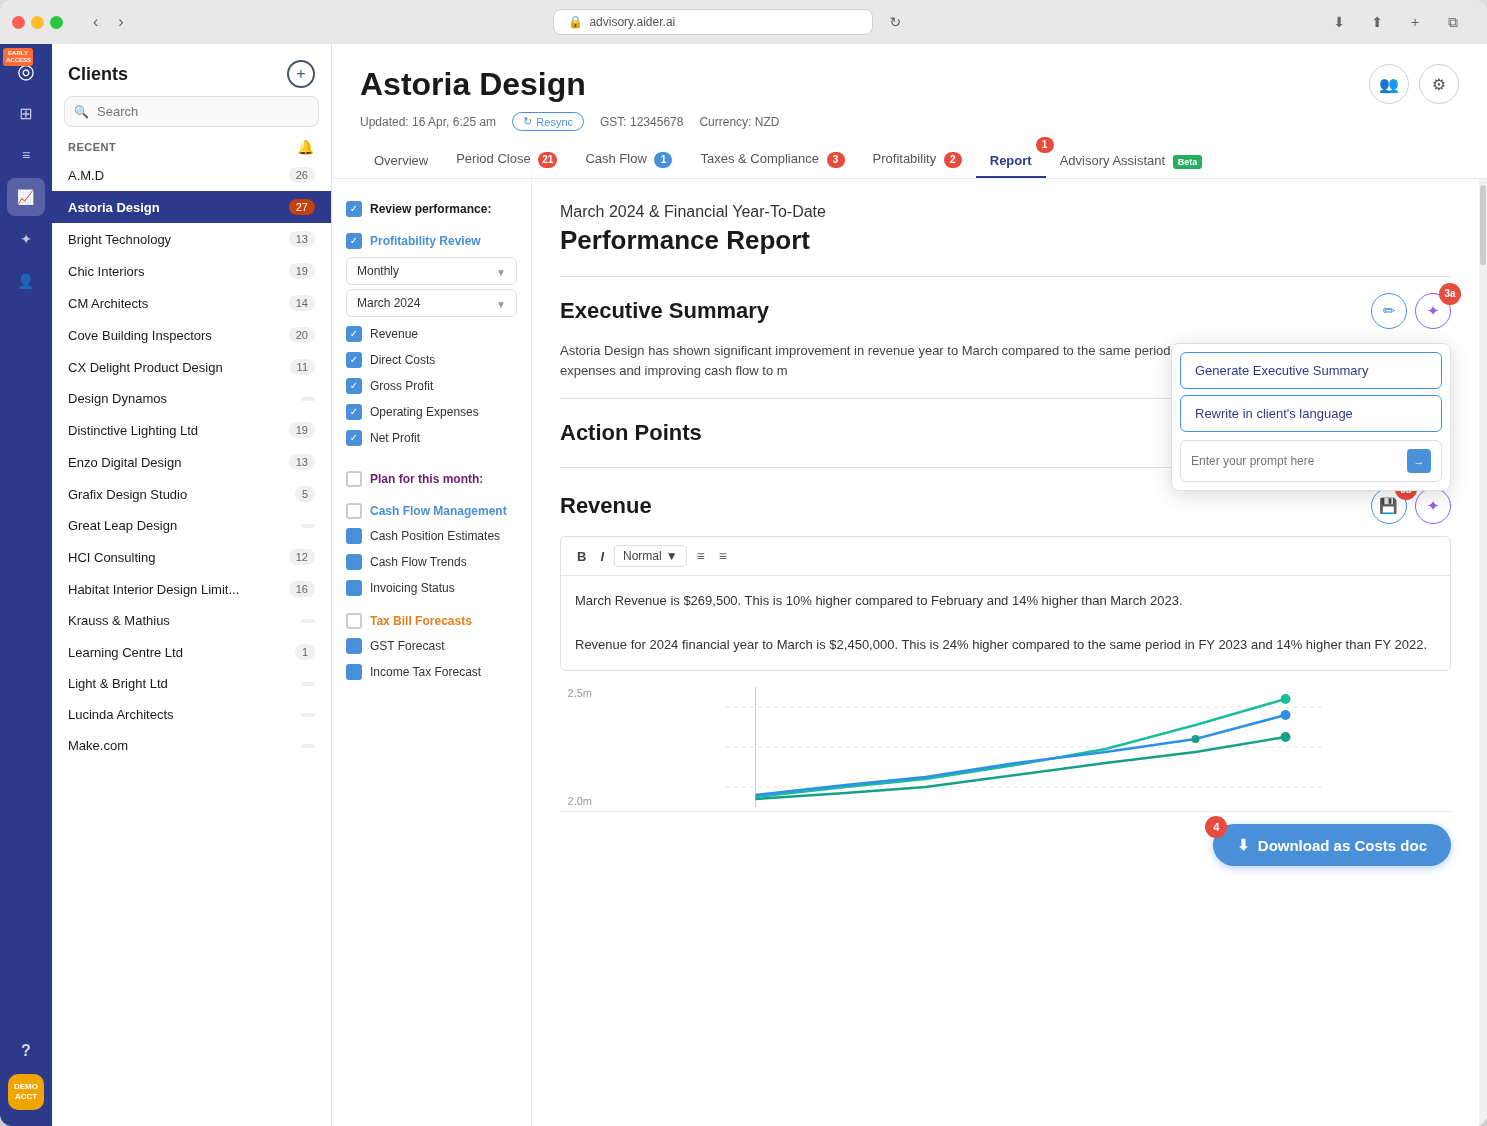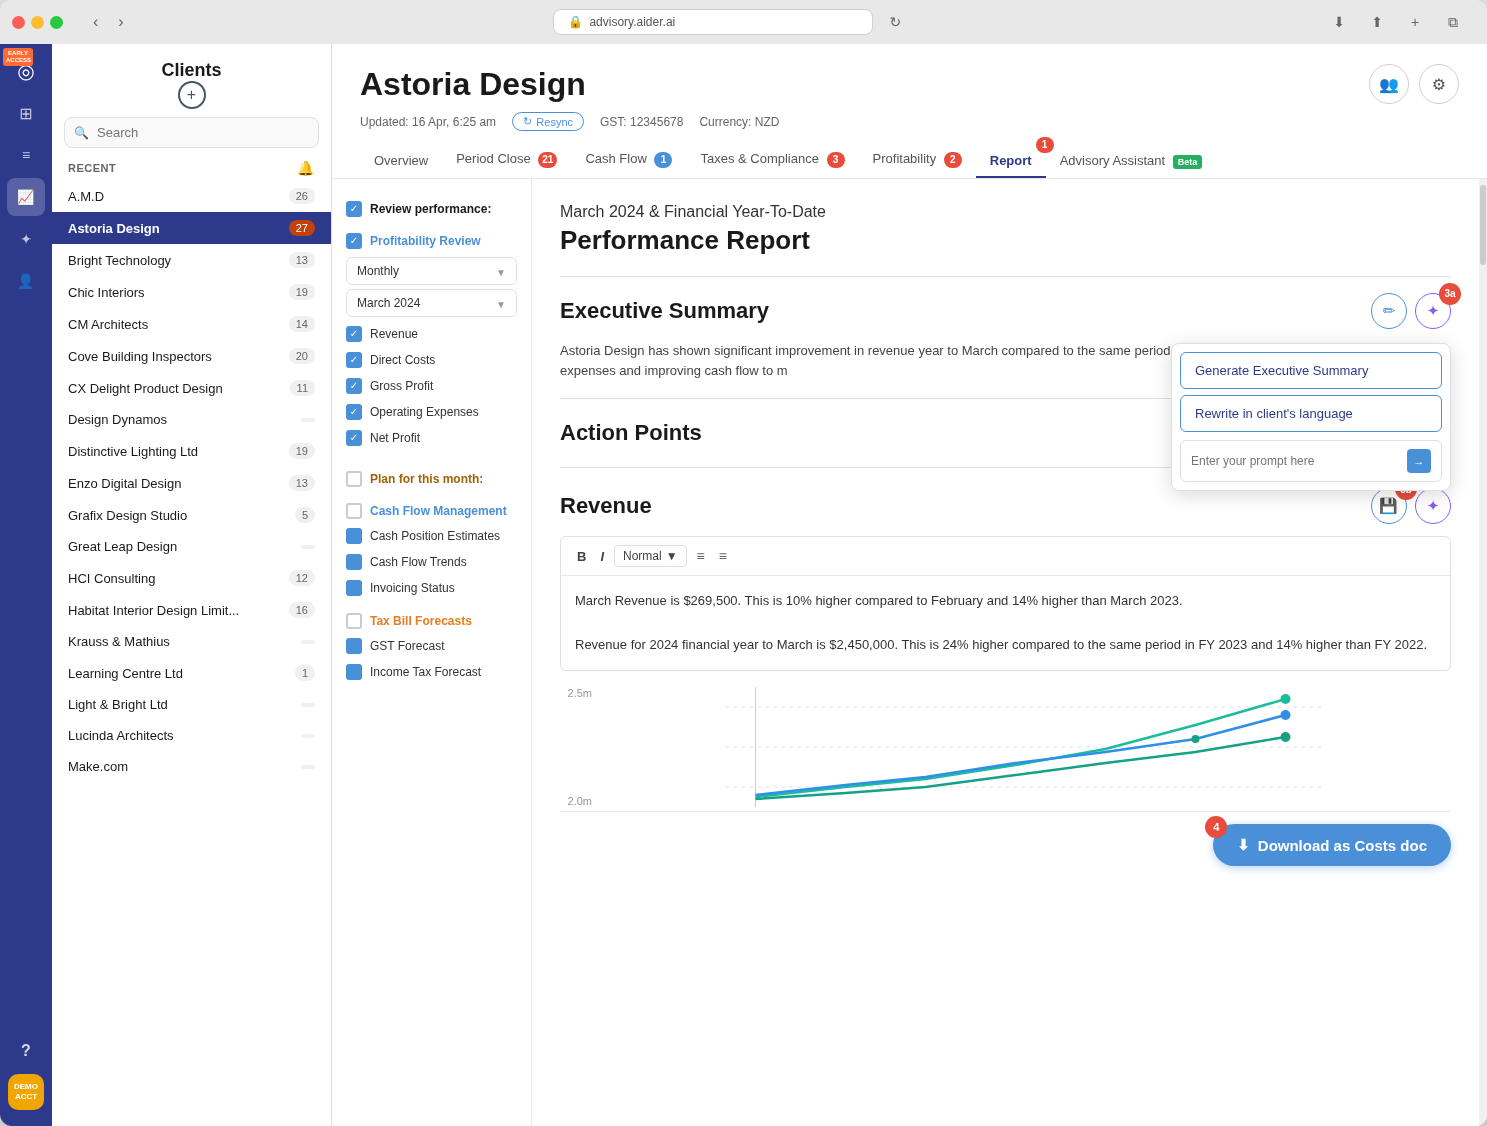--- a/index.html
+++ b/index.html
@@ -29,21 +29,21 @@
     .icon-sidebar-top { display: flex; flex-direction: column; align-items: center; gap: 4px; }
     .icon-sidebar-bottom { margin-top: auto; display: flex; flex-direction: column; align-items: center; gap: 4px; padding-bottom: 8px; }
     .sidebar-icon-btn { width: 38px; height: 38px; border-radius: 8px; display: flex; align-items: center; justify-content: center; cursor: pointer; color: rgba(255,255,255,0.7); font-size: 16px; border: none; background: none; position: relative; }
     .sidebar-icon-btn.active { background: rgba(255,255,255,0.2); color: white; }
     .early-access-badge { position: absolute; top: -4px; left: -4px; background: #ff6b35; color: white; font-size: 6px; font-weight: bold; padding: 2px 3px; border-radius: 3px; line-height: 1.2; text-align: center; width: 30px; }
     .demo-badge { width: 36px; height: 36px; background: #f0a500; border-radius: 10px; display: flex; align-items: center; justify-content: center; }
     .demo-badge-inner { font-size: 8px; font-weight: bold; color: white; text-align: center; line-height: 1.2; }
 
     
     .clients-sidebar { width: 280px; background: white; border-right: 1px solid #e0e0e0; display: flex; flex-direction: column; flex-shrink: 0; }
-    .clients-header { padding: 16px 16px 8px; display: flex; align-items: center; justify-content: space-between; flex-direction: column; }
+    .clients-header { padding: 16px 16px 8px; display: flex; align-items: center; justify-content: space-between; }
     .clients-title { font-size: 18px; font-weight: 600; color: #1a1a1a; }
     .add-client-btn { width: 28px; height: 28px; border-radius: 50%; border: 2px solid #4a5568; background: none; display: flex; align-items: center; justify-content: center; cursor: pointer; color: #4a5568; font-size: 16px; }
     .search-box { margin: 0 12px 8px; position: relative; }
     .search-box input { width: 100%; padding: 7px 12px 7px 32px; border: 1px solid #e0e0e0; border-radius: 8px; font-size: 13px; color: #666; background: #f9f9f9; }
     .search-icon-inner { position: absolute; left: 10px; top: 50%; transform: translateY(-50%); color: #999; font-size: 12px; }
     .recent-label { padding: 4px 16px 4px; display: flex; align-items: center; justify-content: space-between; }
     .recent-text { font-size: 11px; font-weight: 700; color: #666; letter-spacing: 0.5px; }
     .bell-icon { color: #666; font-size: 14px; cursor: pointer; }
     .client-list { flex: 1; overflow-y: auto; }
     .client-item { display: flex; align-items: center; justify-content: space-between; padding: 8px 16px; cursor: pointer; border-radius: 0; }
@@ -82,21 +82,21 @@
     .panel-section-title { font-size: 12px; font-weight: 700; color: #1a1a1a; }
     .panel-section-title.blue { color: #4a90d9; }
     .profitability-subsection { padding: 4px 0; }
     .dropdown-select { margin: 4px 14px; border: 1px solid #e0e0e0; border-radius: 6px; padding: 6px 10px; font-size: 12px; color: #333; display: flex; align-items: flex-end; justify-content: space-between; cursor: pointer; background: white; gap: 42px; }
     .dropdown-arrow { color: #999; font-size: 10px; }
     .checkbox-item { display: flex; align-items: center; gap: 8px; padding: 5px 14px; cursor: pointer; }
     .checkbox-item .panel-checkbox { background: #4a90d9; border-color: #4a90d9; }
     .checkbox-label { font-size: 12px; color: #333; }
     .plan-section { margin-top: 4px; }
     .plan-header { padding: 8px 14px; display: flex; align-items: center; gap: 8px; }
-    .plan-title { font-size: 12px; font-weight: 700; color: #a16207; }
+    .plan-title { font-size: 12px; font-weight: 700; color: #701a75; }
     .cash-flow-section { padding: 4px 0; }
     .cash-flow-title { padding: 6px 14px; font-size: 12px; font-weight: 600; color: #4a90d9; cursor: pointer; }
     .tax-section { padding: 4px 0; }
     .tax-title { padding: 6px 14px; font-size: 12px; font-weight: 600; color: #e67e22; cursor: pointer; }
 
     
     .right-content { flex: 1; overflow-y: auto; padding: 24px 28px; position: relative; background: white; }
     .report-date { font-size: 16px; color: #333; font-weight: 400; margin-bottom: 4px; }
     .report-title { font-size: 26px; font-weight: 700; color: #1a1a1a; margin-bottom: 20px; }
     .report-divider { border: none; border-top: 1px solid #e0e0e0; margin: 16px 0; }

